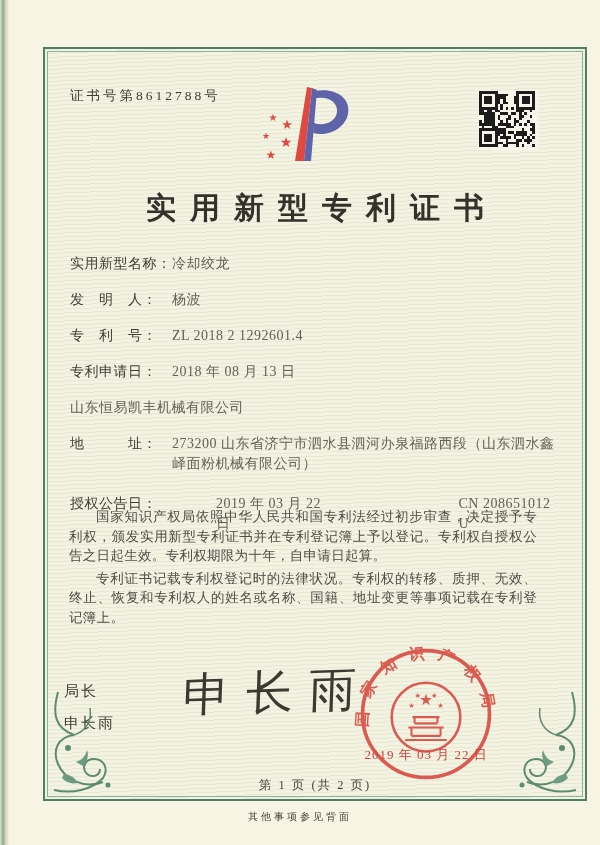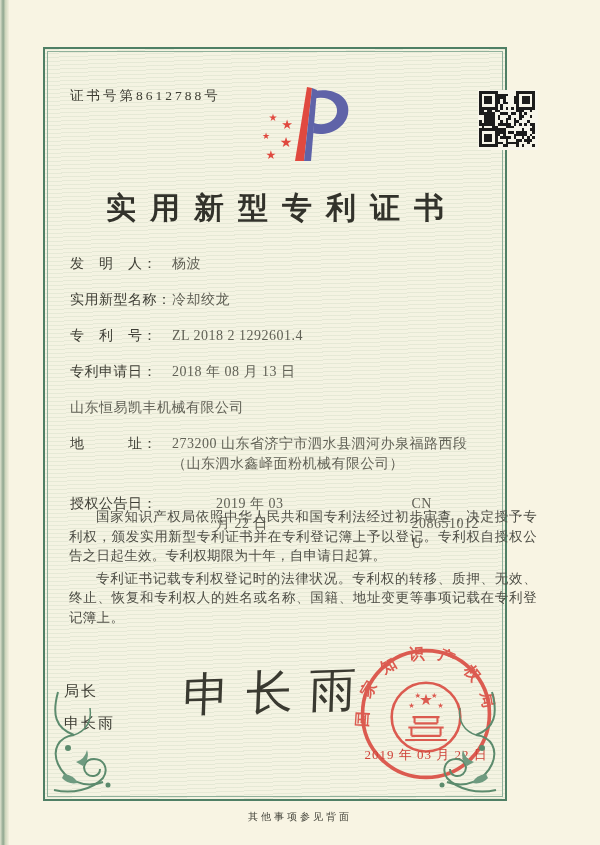--- a/index.html
+++ b/index.html
@@ -7,21 +7,21 @@
     width:600px;height:845px;position:relative;overflow:hidden;
     background:#f8f4e3;
     font-family:"Liberation Serif","DejaVu Serif",serif;
   }
   .page{position:absolute;inset:0;}
   .scan-edge{
     position:absolute;left:0;top:0;bottom:0;width:9px;
     background:linear-gradient(90deg,#dfe3cf 0,#8fa68f 35%,#cfd6bd 60%,#f3efdd 100%);
   }
   .frame{
-    position:absolute;left:43px;top:47px;width:464px;height:754px;
+    position:absolute;left:43px;top:47px;width:544px;height:754px;
     border:2px solid #4f7f65;
     background:
       repeating-linear-gradient(178deg,rgba(124,158,124,.12) 0 1px,rgba(0,0,0,0) 1px 4px),
       #f4f3e2;
     box-sizing:border-box;
   }
   .frame::before{
     content:"";position:absolute;inset:2px;border:1px solid #8fb09a;pointer-events:none;
   }
   .cert-no{
@@ -103,26 +103,26 @@
         <path d="M1,1h5v5h-5z M15,1h5v5h-5z M1,15h5v5h-5z" fill="#f7f5ea"></path>
         <path d="M2,2h3v3h-3z M16,2h3v3h-3z M2,16h3v3h-3z" fill="#1c1c1c"></path>
       <path d="M7,1h1v1h-1zM8,1h1v1h-1zM9,1h1v1h-1zM10,1h1v1h-1zM7,2h1v1h-1zM8,2h1v1h-1zM9,2h1v1h-1zM13,2h1v1h-1zM7,3h1v1h-1zM9,3h1v1h-1zM13,3h1v1h-1zM7,4h1v1h-1zM9,4h1v1h-1zM10,4h1v1h-1zM13,4h1v1h-1zM8,5h1v1h-1zM8,6h1v1h-1zM10,6h1v1h-1zM12,6h1v1h-1zM0,7h1v1h-1zM1,7h1v1h-1zM3,7h1v1h-1zM4,7h1v1h-1zM6,7h1v1h-1zM7,7h1v1h-1zM14,7h1v1h-1zM15,7h1v1h-1zM16,7h1v1h-1zM19,7h1v1h-1zM0,8h1v1h-1zM1,8h1v1h-1zM2,8h1v1h-1zM3,8h1v1h-1zM4,8h1v1h-1zM5,8h1v1h-1zM8,8h1v1h-1zM9,8h1v1h-1zM10,8h1v1h-1zM12,8h1v1h-1zM13,8h1v1h-1zM15,8h1v1h-1zM17,8h1v1h-1zM2,9h1v1h-1zM3,9h1v1h-1zM4,9h1v1h-1zM5,9h1v1h-1zM7,9h1v1h-1zM11,9h1v1h-1zM15,9h1v1h-1zM16,9h1v1h-1zM19,9h1v1h-1zM2,10h1v1h-1zM3,10h1v1h-1zM4,10h1v1h-1zM5,10h1v1h-1zM7,10h1v1h-1zM10,10h1v1h-1zM11,10h1v1h-1zM13,10h1v1h-1zM15,10h1v1h-1zM0,11h1v1h-1zM2,11h1v1h-1zM3,11h1v1h-1zM4,11h1v1h-1zM5,11h1v1h-1zM8,11h1v1h-1zM10,11h1v1h-1zM13,11h1v1h-1zM14,11h1v1h-1zM18,11h1v1h-1zM0,12h1v1h-1zM1,12h1v1h-1zM2,12h1v1h-1zM3,12h1v1h-1zM4,12h1v1h-1zM5,12h1v1h-1zM7,12h1v1h-1zM8,12h1v1h-1zM9,12h1v1h-1zM10,12h1v1h-1zM11,12h1v1h-1zM13,12h1v1h-1zM15,12h1v1h-1zM17,12h1v1h-1zM19,12h1v1h-1zM20,12h1v1h-1zM1,13h1v1h-1zM5,13h1v1h-1zM6,13h1v1h-1zM10,13h1v1h-1zM11,13h1v1h-1zM12,13h1v1h-1zM20,13h1v1h-1zM7,14h1v1h-1zM8,14h1v1h-1zM9,14h1v1h-1zM16,14h1v1h-1zM19,14h1v1h-1zM20,14h1v1h-1zM7,15h1v1h-1zM8,15h1v1h-1zM9,15h1v1h-1zM11,15h1v1h-1zM12,15h1v1h-1zM14,15h1v1h-1zM15,15h1v1h-1zM16,15h1v1h-1zM17,15h1v1h-1zM20,15h1v1h-1zM7,16h1v1h-1zM9,16h1v1h-1zM13,16h1v1h-1zM14,16h1v1h-1zM15,16h1v1h-1zM16,16h1v1h-1zM17,16h1v1h-1zM19,16h1v1h-1zM8,17h1v1h-1zM9,17h1v1h-1zM10,17h1v1h-1zM11,17h1v1h-1zM13,17h1v1h-1zM16,17h1v1h-1zM18,17h1v1h-1zM20,17h1v1h-1zM10,18h1v1h-1zM14,18h1v1h-1zM15,18h1v1h-1zM17,18h1v1h-1zM18,18h1v1h-1zM19,18h1v1h-1zM7,19h1v1h-1zM8,19h1v1h-1zM10,19h1v1h-1zM11,19h1v1h-1zM12,19h1v1h-1zM13,19h1v1h-1zM14,19h1v1h-1zM18,19h1v1h-1zM9,20h1v1h-1zM10,20h1v1h-1zM14,20h1v1h-1zM16,20h1v1h-1zM20,20h1v1h-1z" fill="#1c1c1c"></path>
         </svg>
     </div>
 
     <h1 class="title">实用新型专利证书</h1>
 
     <div class="fields">
       <div class="frow">
+        <span class="flabel">实用新型名称：</span>
+        <span class="fvalue">冷却绞龙</span>
+      </div>
+      <div class="frow">
         <span class="flabel">发　明　人：</span>
         <span class="fvalue">杨波</span>
-      </div>
-      <div class="frow">
-        <span class="flabel">实用新型名称：</span>
-        <span class="fvalue">冷却绞龙</span>
       </div>
       <div class="frow">
         <span class="flabel">专　利　号：</span>
         <span class="fvalue">ZL 2018 2 1292601.4</span>
       </div>
       <div class="frow">
         <span class="flabel">专利申请日：</span>
         <span class="fvalue">2018 年 08 月 13 日</span>
       </div>
       <div class="frow">
@@ -192,16 +192,17 @@
         <path d="M10,2 C4,24 7,38 26,45 C10,47 4,60 10,74 C17,90 36,99 55,92" stroke-width="2"></path>
         <path d="M26,45 C38,41 44,31 42,18" stroke-width="1.5"></path>
         <path d="M6,100 C24,104 44,100 55,88 C61,79 56,69 46,69 C37,69 33,78 39,84 C44,88 52,86 52,79" stroke-width="2"></path>
         <path d="M28,72 q9,-3 11,-12 q3,9 -4,16 z" fill="#6f9b80" stroke="none"></path>
         <path d="M16,84 q10,1 14,9 q-10,2 -16,-5 z" fill="#6f9b80" stroke="none"></path>
         <circle cx="20" cy="58" r="3" fill="#5c8b6d" stroke="none"></circle>
         <circle cx="60" cy="95" r="2.5" fill="#5c8b6d" stroke="none"></circle>
       </svg>
     </div>
 
+    <div class="page-num">第 1 页 (共 2 页)</div>
   </div>
 
   <div class="back-note">其他事项参见背面</div>
 </div>
 
 </body></html>

